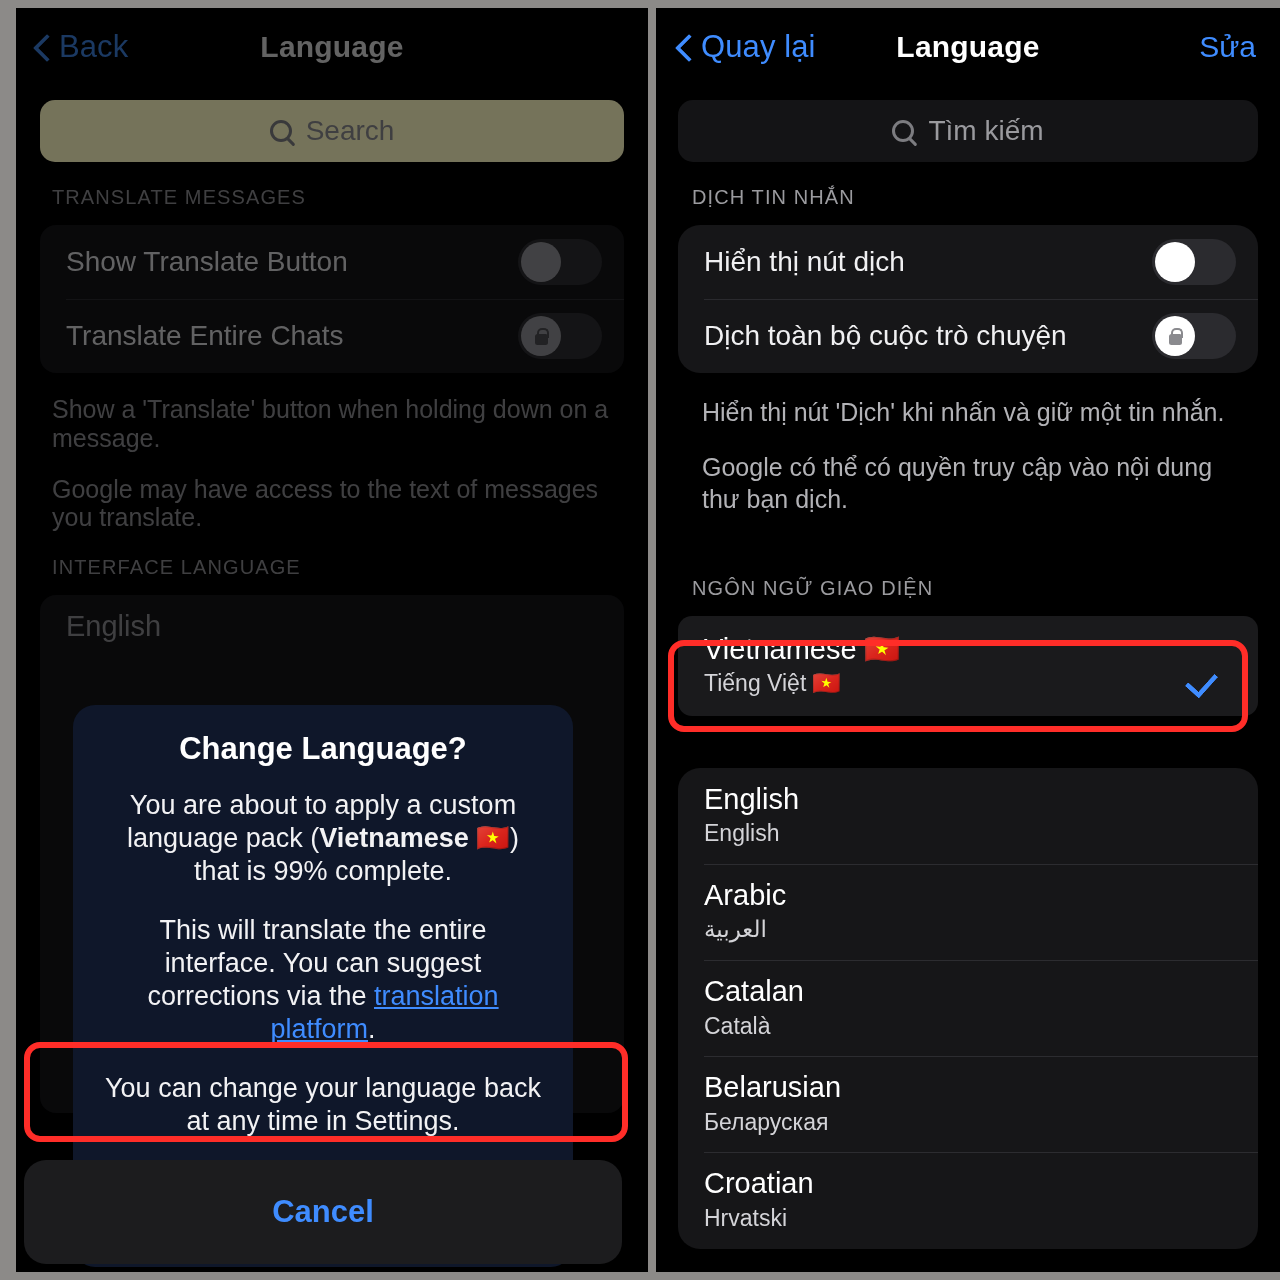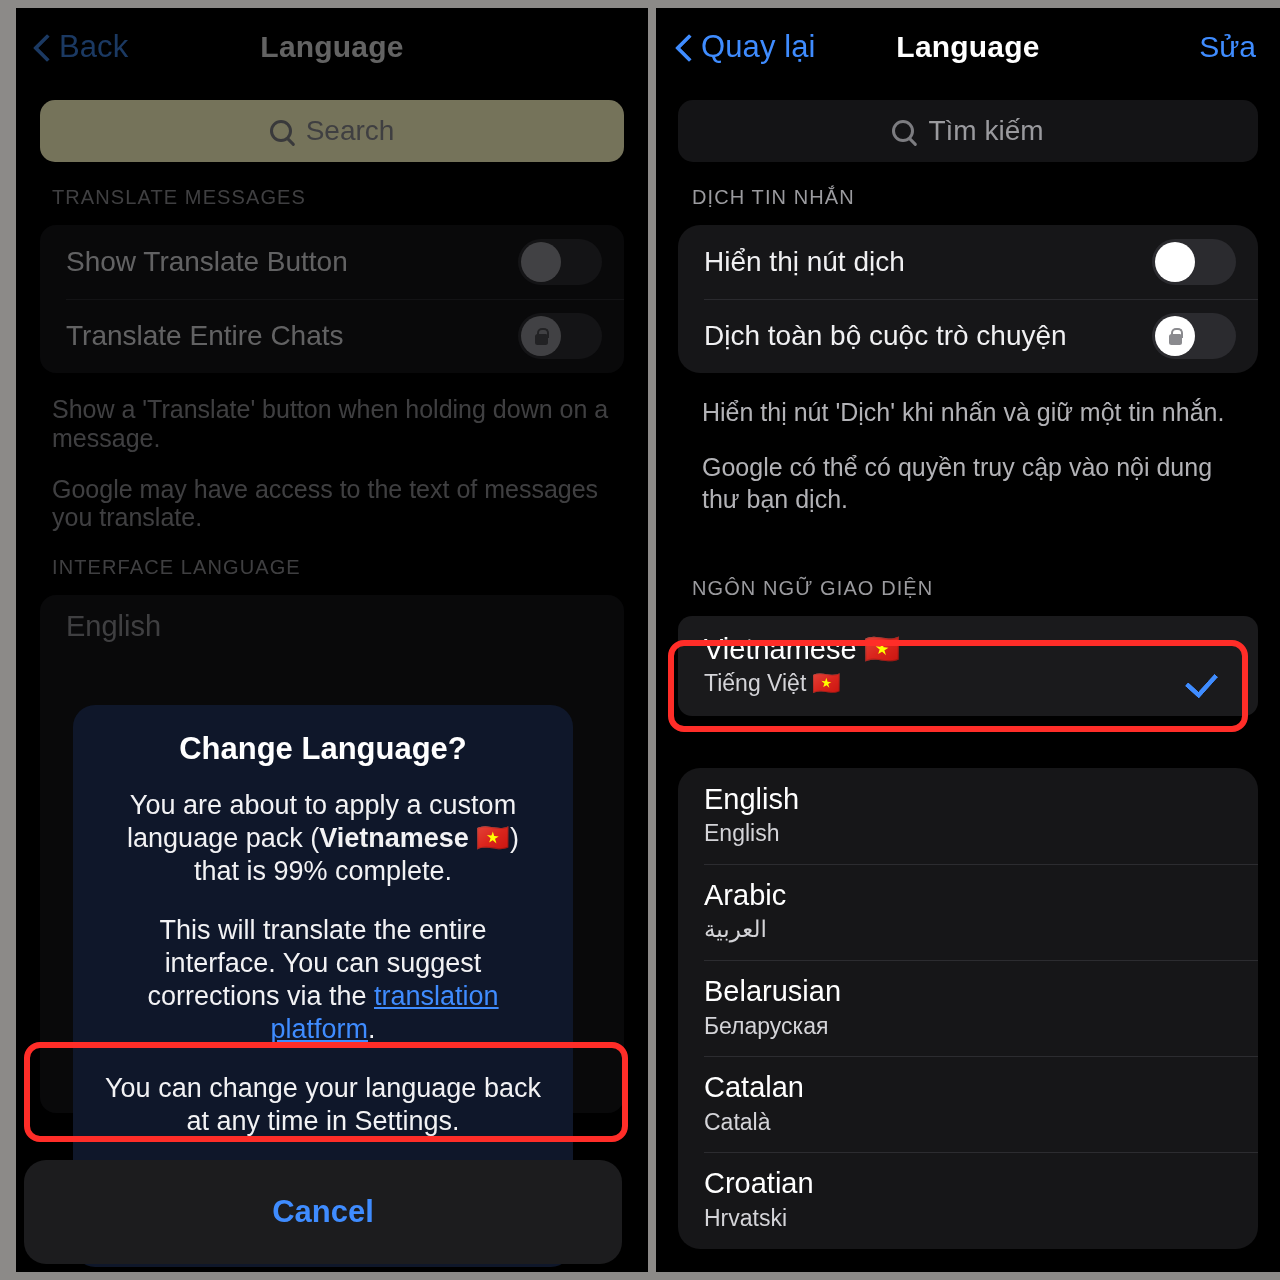--- a/index.html
+++ b/index.html
@@ -462,32 +462,32 @@
         </div>
       </div>
       <div class="lang-row">
         <div class="lang-texts">
           <div class="lang-en">Arabic</div>
           <div class="lang-native">العربية</div>
         </div>
       </div>
       <div class="lang-row">
         <div class="lang-texts">
+          <div class="lang-en">Catalan</div>
+          <div class="lang-native">Català</div>
+        </div>
+      </div>
+      <div class="lang-row">
+        <div class="lang-texts">
           <div class="lang-en">Belarusian</div>
           <div class="lang-native">Беларуская</div>
         </div>
       </div>
       <div class="lang-row">
         <div class="lang-texts">
-          <div class="lang-en">Catalan</div>
-          <div class="lang-native">Català</div>
-        </div>
-      </div>
-      <div class="lang-row">
-        <div class="lang-texts">
           <div class="lang-en">Croatian</div>
           <div class="lang-native">Hrvatski</div>
         </div>
       </div>
     </div>
 
   </div>
 
   <div class="redbox" style="left:668px; top:640px; width:580px; height:92px;"></div>
 

